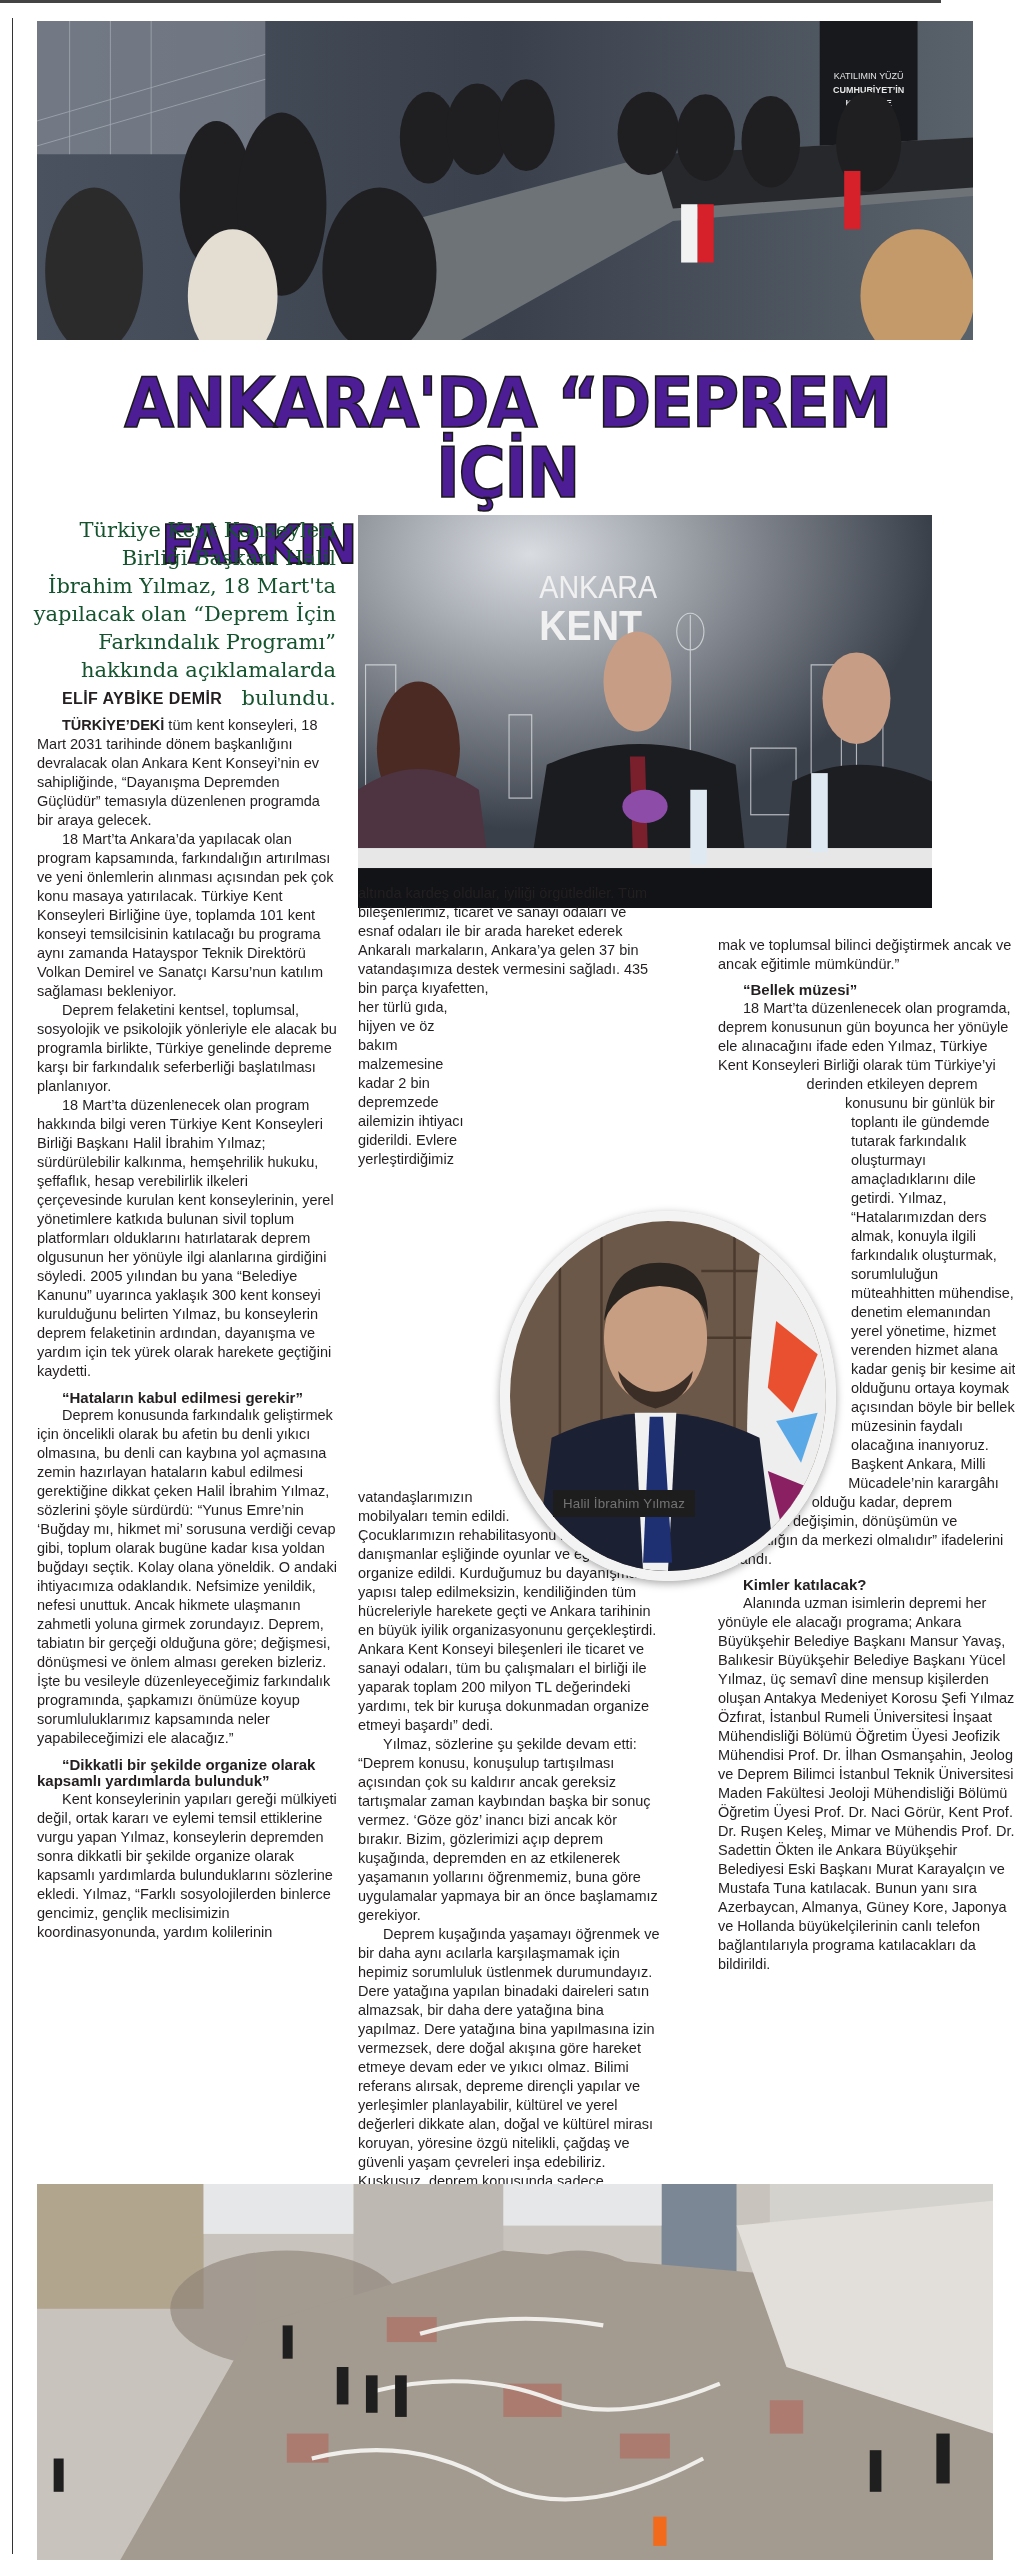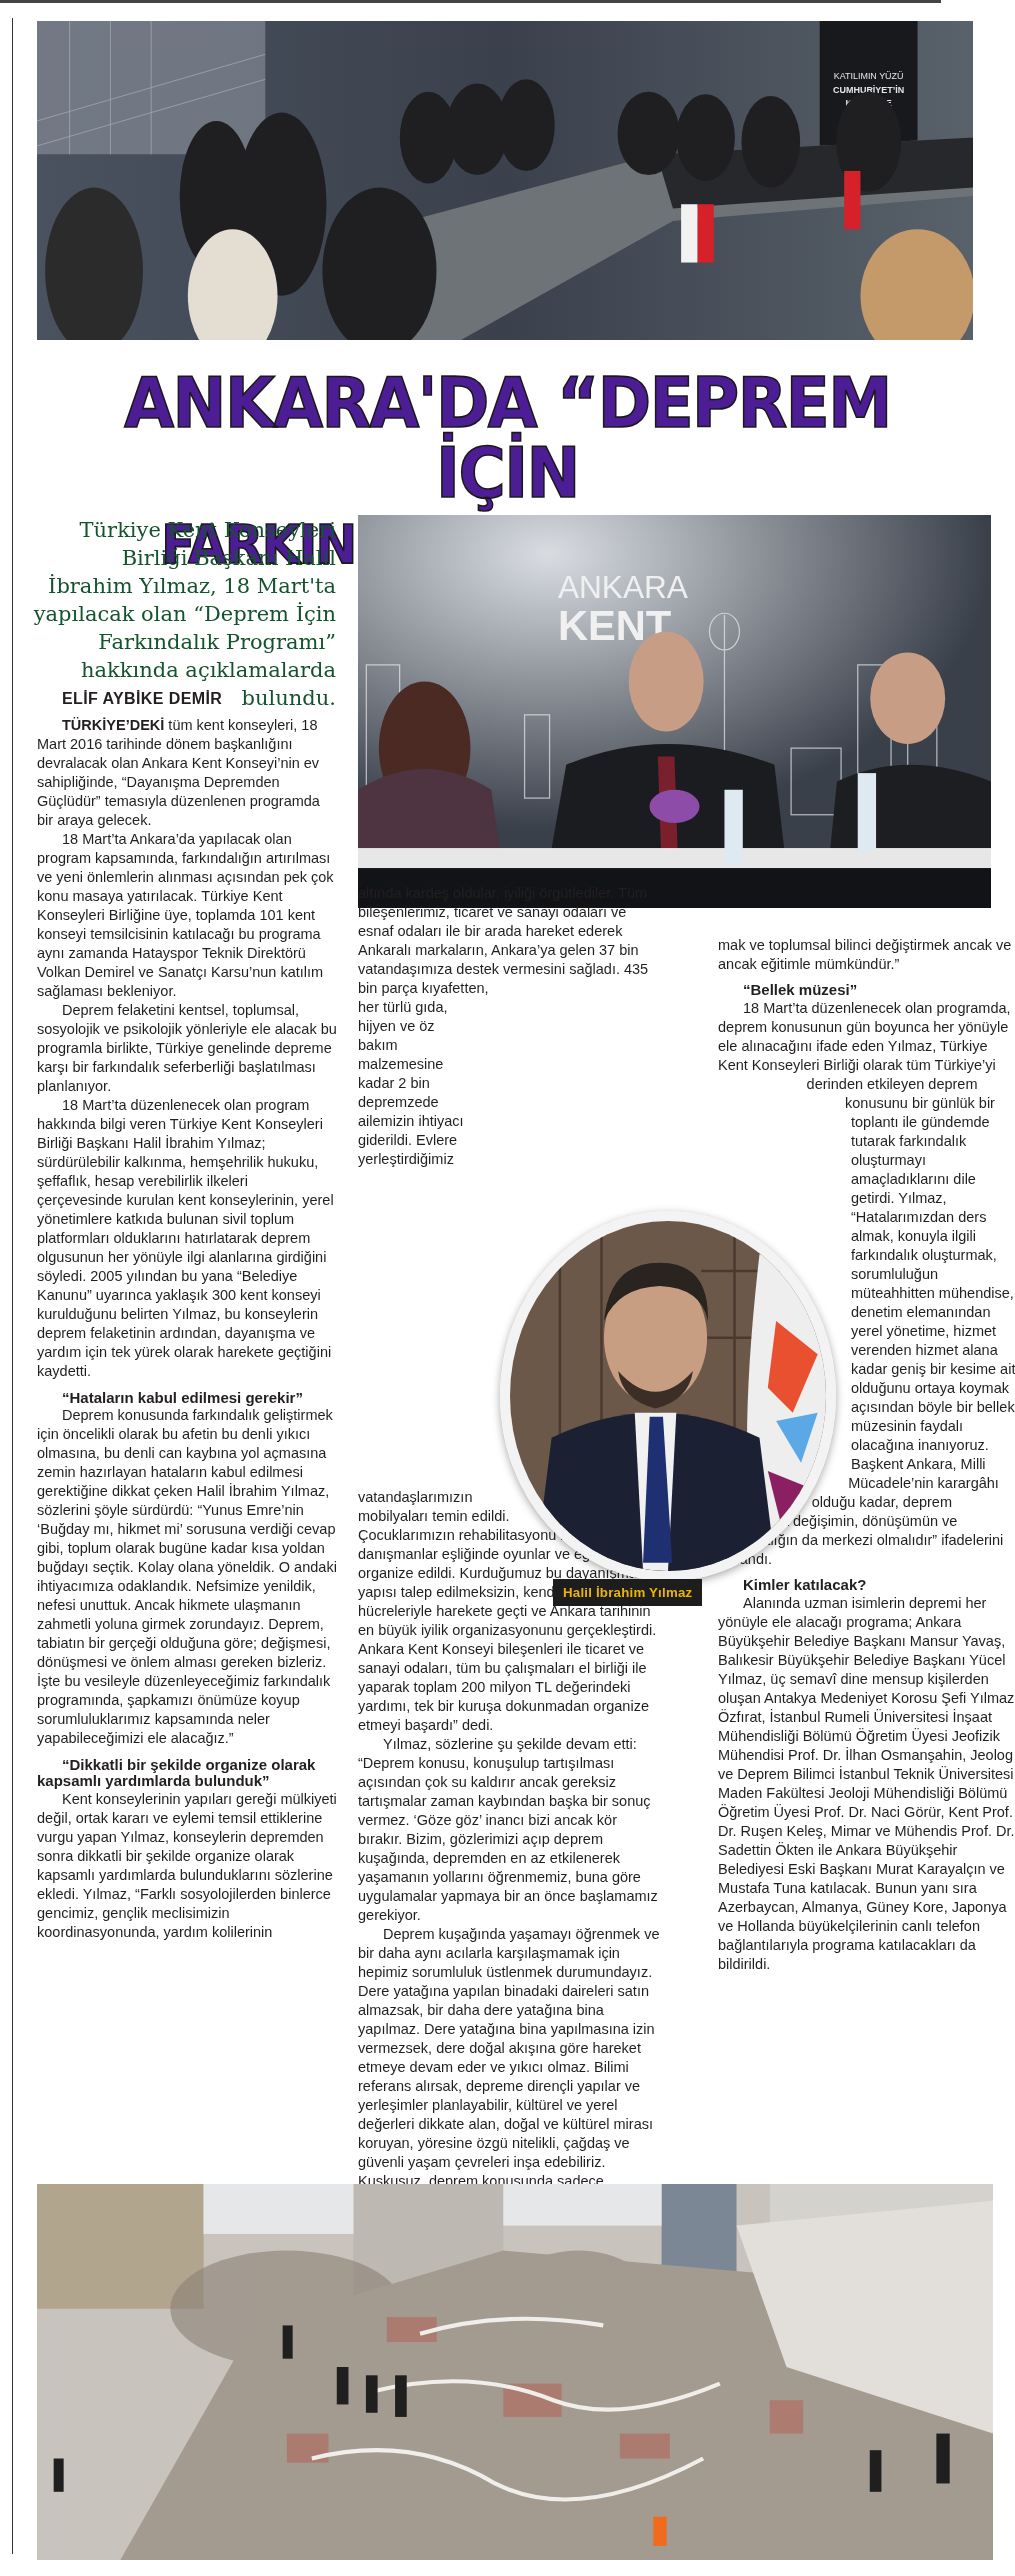--- a/index.html
+++ b/index.html
@@ -23,21 +23,21 @@
   .byline { font-weight: bold; font-size: 16px; letter-spacing: 0.4px; margin: 0 0 8.3px 25px; }
   .lead { font-weight: bold; }
   .col1 { left: 37px; top: 689px; width: 300px; }
   .col2 { left: 358px; top: 884px; width: 304px; }
   .col3 { left: 718px; top: 936px; width: 300px; }
 
   .float-l { float: right; shape-outside: circle(50% at 62% 50%); width: 191px; height: 433px; }
   .float-r { float: left; shape-outside: circle(50% at 10% 50%); width: 133px; height: 466px; }
 
   .portrait { position: absolute; left: 500px; top: 1211px; width: 316px; height: 350px; border-radius: 50%; overflow: hidden; border: 10px solid #f3f3f3; box-shadow: 0 2.5px 8.3px rgba(0,0,0,0.35); }
-  .caption { position: absolute; left: 553px; top: 1579px; background: #1d1d1d; color: #eab308; font-weight: bold; font-size: 13.3px; padding: 5.8px 10px; letter-spacing: 0.2px; }
+  .caption { position: absolute; left: 553px; top: 1490px; background: #1d1d1d; color: #737373; font-weight: normal; font-size: 13.3px; padding: 5.8px 10px; letter-spacing: 0.2px; }
 </style>
 </head>
 <body>
 
 <div class="top-rule"></div>
 <div class="left-rule"></div>
 
 <div class="photo" style="left:37px; top:21px; width:936px; height:319px;">
   <svg viewBox="0 0 1148 383" preserveAspectRatio="none">
     <defs>
@@ -83,21 +83,21 @@
   </svg>
 </div>
 
 <h1 class="headline">
   <span class="l1">ANKARA'DA “DEPREM İÇİN</span>
   <span class="l2">FARKINDALIK PROGRAMI” YAPILACAK</span>
 </h1>
 
 <div class="spot">Türkiye Kent Konseyleri Birliği Başkanı Halil İbrahim Yılmaz, 18 Mart'ta yapılacak olan “Deprem İçin Farkındalık Programı” hakkında açıklamalarda bulundu.</div>
 
-<div class="photo" style="left:358px; top:515px; width:633px; height:393px;">
+<div class="photo" style="left:358px; top:515px; width:574px; height:393px;">
   <svg viewBox="0 0 760 472" preserveAspectRatio="none">
     <defs>
       <radialGradient id="glow" cx="0.3" cy="0.1" r="0.7">
         <stop offset="0" stop-color="#d9dde2"></stop>
           <stop offset="1" stop-color="#3a404a"></stop>
       </radialGradient>
     </defs>
     <rect width="760" height="472" fill="url(#glow)"></rect>
     <g stroke="#e8ebee" stroke-width="1.5" fill="none" opacity="0.7">
       <rect x="10" y="180" width="40" height="170"></rect>
@@ -121,21 +121,21 @@
     <rect x="0" y="420" width="760" height="52" fill="#121316"></rect>
     <rect x="0" y="400" width="760" height="24" fill="#e7e7e7"></rect>
     <rect x="440" y="330" width="22" height="90" fill="#dfe9f2"></rect>
       <rect x="600" y="310" width="22" height="95" fill="#dfe9f2"></rect>
     <ellipse cx="380" cy="350" rx="30" ry="20" fill="#8d4ca8"></ellipse>
   </svg>
 </div>
 
 <div class="col col1">
   <div class="byline">ELİF AYBİKE DEMİR</div>
-  <p><span class="lead">TÜRKİYE’DEKİ</span><span> tüm kent konseyleri, 18 Mart 2016 tarihinde dönem başkanlığını devralacak olan Ankara Kent Konseyi’nin ev sahipliğinde, “Dayanışma Depremden Güçlüdür” temasıyla düzenlenen programda bir araya gelecek.</span></p>
+  <p><span class="lead">TÜRKİYE’DEKİ</span><span> tüm kent konseyleri, 18 Mart 2031 tarihinde dönem başkanlığını devralacak olan Ankara Kent Konseyi’nin ev sahipliğinde, “Dayanışma Depremden Güçlüdür” temasıyla düzenlenen programda bir araya gelecek.</span></p>
   <p>18 Mart’ta Ankara’da yapılacak olan program kapsamında, farkındalığın artırılması ve yeni önlemlerin alınması açısından pek çok konu masaya yatırılacak. Türkiye Kent Konseyleri Birliğine üye, toplamda 101 kent konseyi temsilcisinin katılacağı bu programa aynı zamanda Hatayspor Teknik Direktörü Volkan Demirel ve Sanatçı Karsu’nun katılım sağlaması bekleniyor.</p>
   <p>Deprem felaketini kentsel, toplumsal, sosyolojik ve psikolojik yönleriyle ele alacak bu programla birlikte, Türkiye genelinde depreme karşı bir farkındalık seferberliği başlatılması planlanıyor.</p>
   <p>18 Mart’ta düzenlenecek olan program hakkında bilgi veren Türkiye Kent Konseyleri Birliği Başkanı Halil İbrahim Yılmaz; sürdürülebilir kalkınma, hemşehrilik hukuku, şeffaflık, hesap verebilirlik ilkeleri çerçevesinde kurulan kent konseylerinin, yerel yönetimlere katkıda bulunan sivil toplum platformları olduklarını hatırlatarak deprem olgusunun her yönüyle ilgi alanlarına girdiğini söyledi. 2005 yılından bu yana “Belediye Kanunu” uyarınca yaklaşık 300 kent konseyi kurulduğunu belirten Yılmaz, bu konseylerin deprem felaketinin ardından, dayanışma ve yardım için tek yürek olarak harekete geçtiğini kaydetti.</p>
   <h3>“Hataların kabul edilmesi gerekir”</h3>
   <p>Deprem konusunda farkındalık geliştirmek için öncelikli olarak bu afetin bu denli yıkıcı olmasına, bu denli can kaybına yol açmasına zemin hazırlayan hataların kabul edilmesi gerektiğine dikkat çeken Halil İbrahim Yılmaz, sözlerini şöyle sürdürdü: “Yunus Emre’nin ‘Buğday mı, hikmet mi’ sorusuna verdiği cevap gibi, toplum olarak bugüne kadar kısa yoldan buğdayı seçtik. Kolay olana yöneldik. O andaki ihtiyacımıza odaklandık. Nefsimize yenildik, nefesi unuttuk. Ancak hikmete ulaşmanın zahmetli yoluna girmek zorundayız. Deprem, tabiatın bir gerçeği olduğuna göre; değişmesi, dönüşmesi ve önlem alması gereken bizleriz. İşte bu vesileyle düzenleyeceğimiz farkındalık programında, şapkamızı önümüze koyup sorumluluklarımız kapsamında neler yapabileceğimizi ele alacağız.”</p>
   <h3>“Dikkatli bir şekilde organize olarak kapsamlı yardımlarda bulunduk”</h3>
   <p>Kent konseylerinin yapıları gereği mülkiyeti değil, ortak kararı ve eylemi temsil ettiklerine vurgu yapan Yılmaz, konseylerin depremden sonra dikkatli bir şekilde organize olarak kapsamlı yardımlarda bulunduklarını sözlerine ekledi.  Yılmaz, “Farklı sosyolojilerden binlerce gencimiz, gençlik meclisimizin koordinasyonunda, yardım kolilerinin</p>
 </div>
 
 <div class="col col2">

